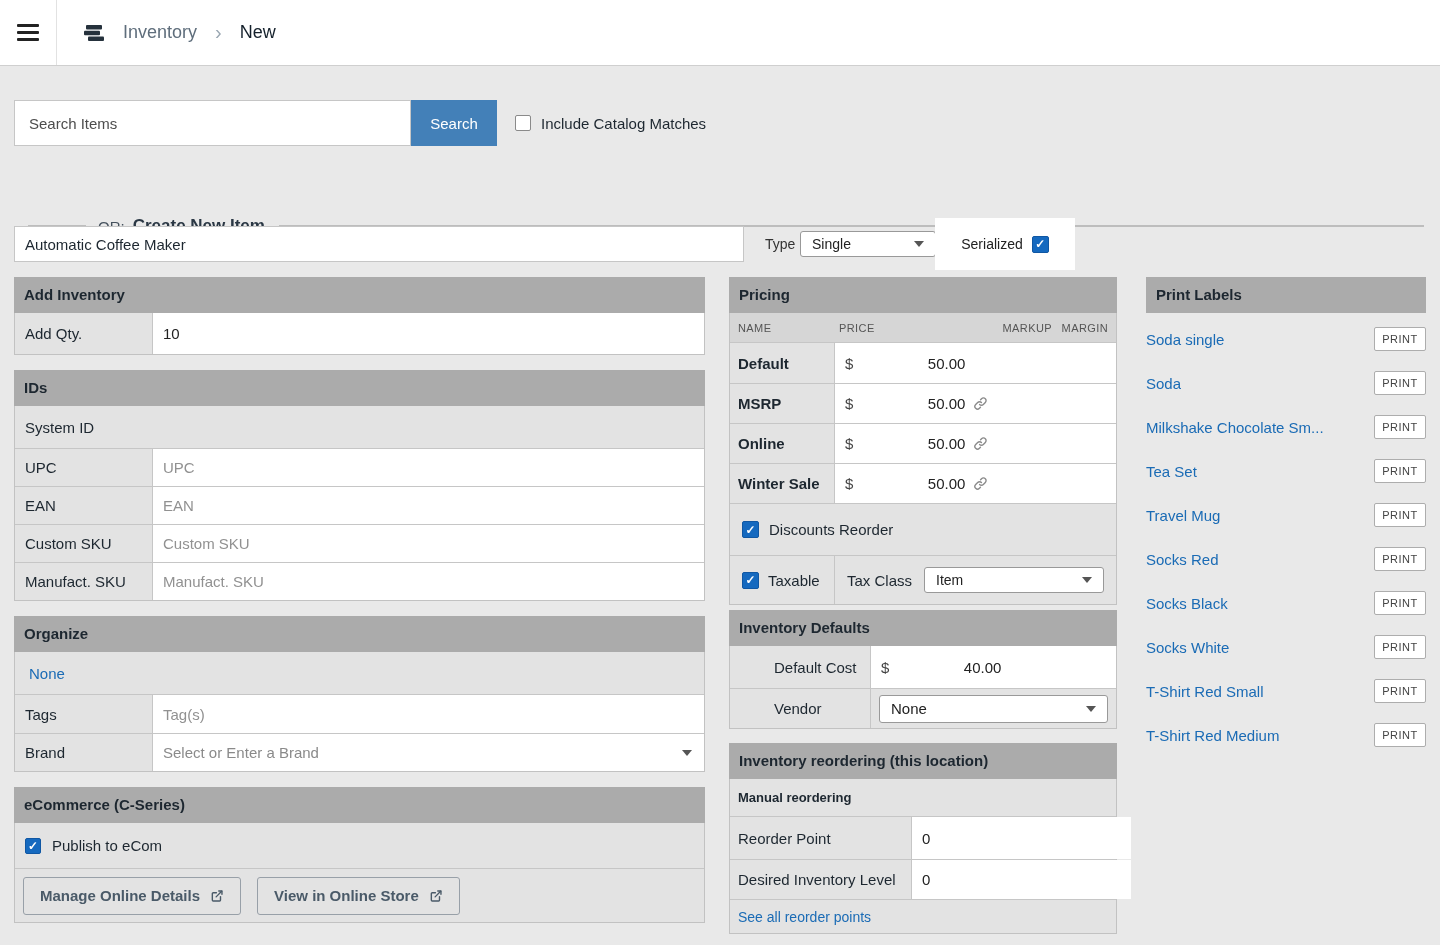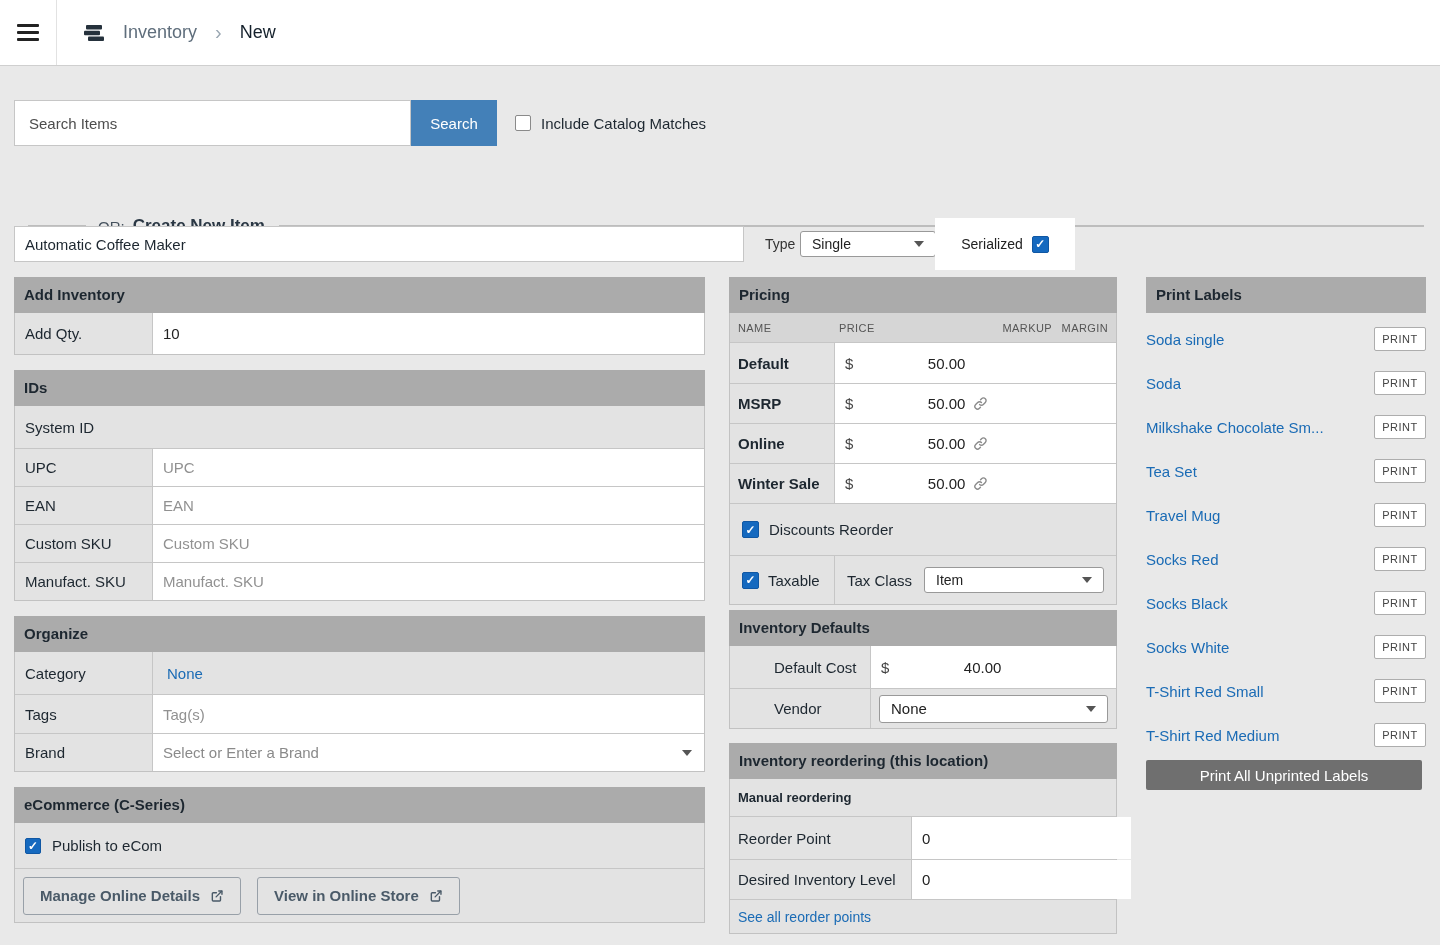--- a/index.html
+++ b/index.html
@@ -202,21 +202,20 @@
             <input class="row-input" placeholder="Manufact. SKU" style="">
           </div>
       </div>
     </div>
   </div>
 
   <div class="section">
     <div class="section-header">Organize</div>
     <div class="rows">
       <div class="row h42">
-        <div class="row-label">Category</div>
         <div class="gray-value">
             <a class="link">None</a>
           </div>
       </div>
       <div class="row h39">
         <div class="row-label">Tags</div>
         <div class="row-field">
             <input class="row-input" placeholder="Tag(s)" style="">
           </div>
       </div>
@@ -416,14 +415,13 @@
     </div>
     <div class="label-row">
       <a class="label-link">T-Shirt Red Small</a>
       <button class="print-btn">PRINT</button>
     </div>
     <div class="label-row">
       <a class="label-link">T-Shirt Red Medium</a>
       <button class="print-btn">PRINT</button>
     </div>
   </div>
-  <button class="print-all-btn">Print All Unprinted Labels</button>
 </div>
 
 </body></html>

